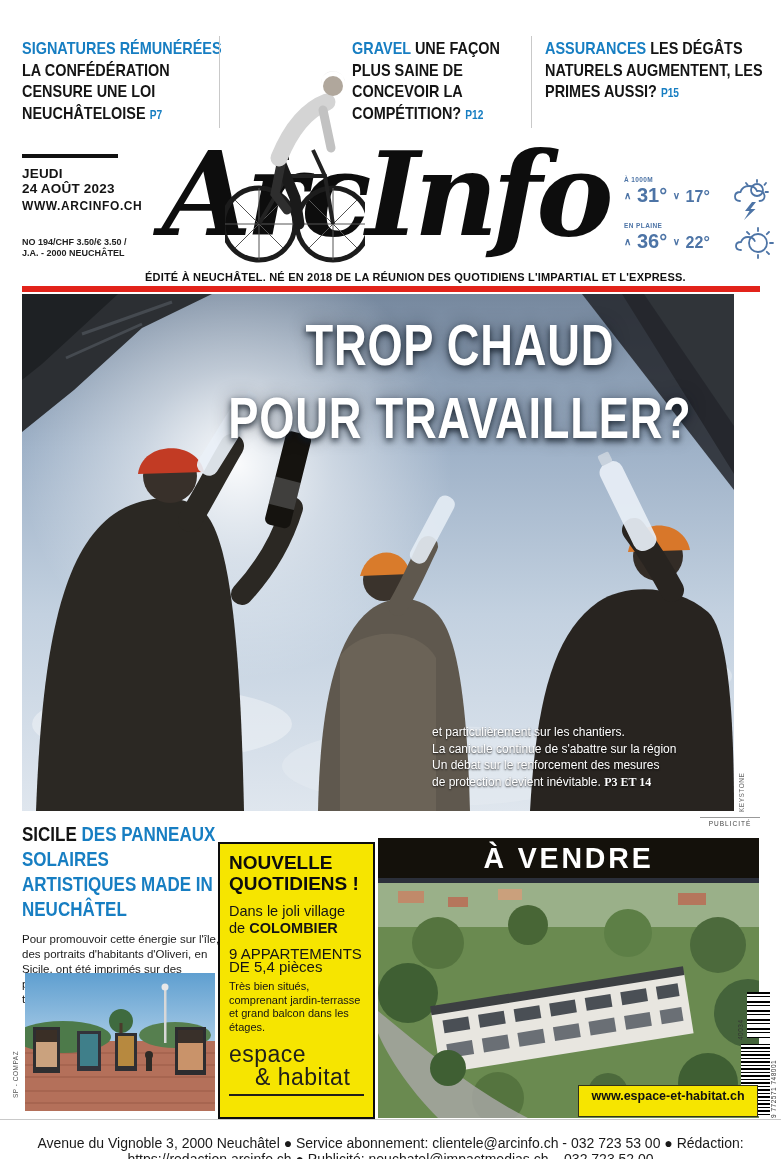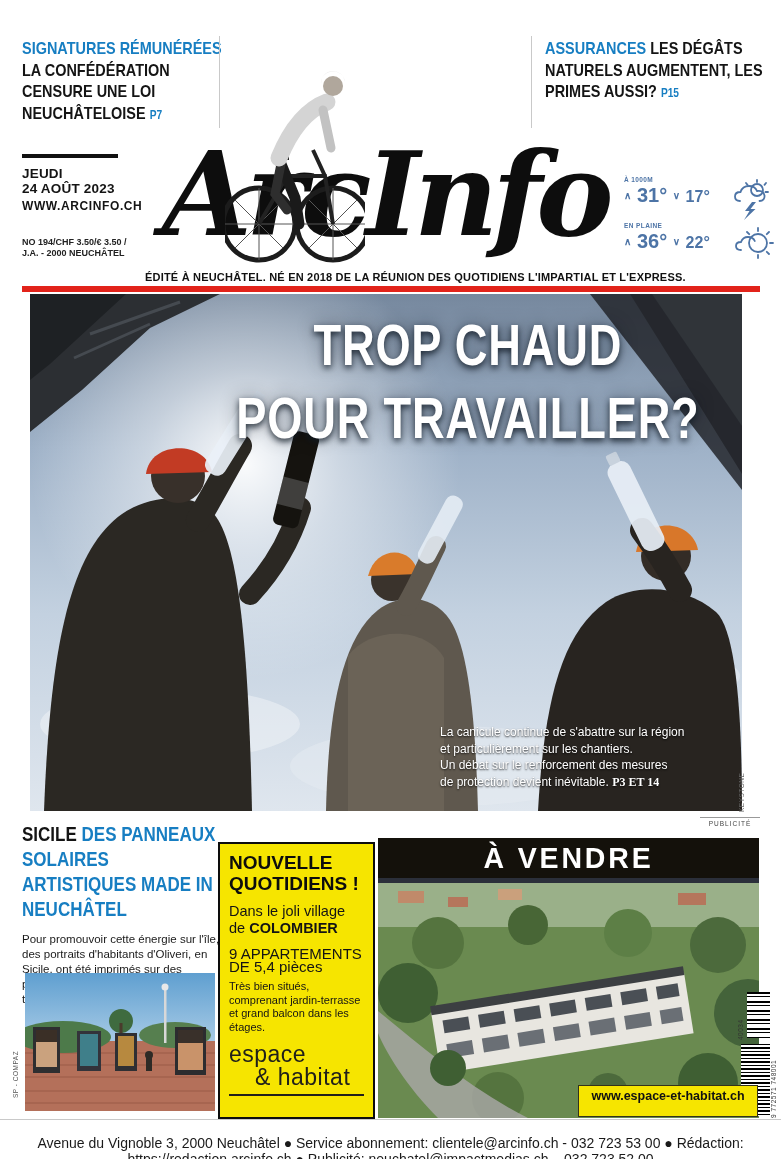--- a/index.html
+++ b/index.html
@@ -34,21 +34,21 @@
   .wrow{position:relative;height:46px;}
   .wlabel{font-size:6.5px;font-weight:800;letter-spacing:.4px;}
   .wtemps{font-size:20px;font-weight:600;line-height:24px;white-space:nowrap;}
   .wsym{font-size:10px;vertical-align:3px;}
   .wlow{font-size:16px;}
   .wicon{position:absolute;top:2px;}
   .wi1{right:10px;} .wi2{right:4px;top:0;}
   .tagline{position:absolute;left:145px;top:271px;font-size:11px;font-weight:700;letter-spacing:.2px;color:#111;white-space:nowrap;z-index:4;}
   .redbar{position:absolute;left:22px;top:286px;width:738px;height:6px;background:#e2231a;}
   
-  .hero{position:absolute;left:22px;top:294px;width:712px;height:517px;overflow:hidden;background:#3b82f6;margin-left:8px;}
+  .hero{position:absolute;left:22px;top:294px;width:712px;height:517px;overflow:hidden;background:#3b82f6;}
   .hero svg{position:absolute;left:0;top:0;}
   .hero-headline{position:absolute;left:82px;top:22px;width:100%;text-align:center;z-index:2;}
   .hero-line{white-space:nowrap;line-height:58px;}
   .hero-line span{
     display:inline-block;transform:scaleX(.78);transform-origin:50% 0;
     font-size:58px;font-weight:800;color:#fff;letter-spacing:1px;
     text-shadow:0 3px 7px rgba(15,25,35,.85),0 0 20px rgba(15,25,35,.45);
   }
   .hero-caption{position:absolute;left:410px;top:430px;width:295px;z-index:2;color:#fff;
     font-size:12px;line-height:16.5px;text-shadow:0 1px 2px rgba(0,0,0,.85);}
@@ -118,20 +118,23 @@
       <path d="M34,198 L62,150 L100,150 L108,198 M62,150 L56,132 M100,150 L88,124 M50,132 L64,132" fill="none" stroke="#222" stroke-width="4"></path>
       <path d="M56,138 L70,172 L74,198" fill="none" stroke="#1a1a1a" stroke-width="11" stroke-linecap="round"></path>
       <path d="M56,138 L50,168 L62,184" fill="none" stroke="#2e2e2e" stroke-width="9" stroke-linecap="round"></path>
       <path d="M54,132 C68,98 86,82 102,76" fill="none" stroke="#d4d4d4" stroke-width="17" stroke-linecap="round"></path>
       <path d="M98,84 L106,122" fill="none" stroke="#c2c2c2" stroke-width="9" stroke-linecap="round"></path>
       <circle cx="108" cy="60" r="10" fill="#b0a79c"></circle>
       <path d="M96,58 A12,12 0 0 1 120,56 L118,50 A13,13 0 0 0 97,52 Z" fill="#ededed"></path>
     </svg>
   </div>
 
+  <div class="teaser t2">
+    <p><span class="kick">GRAVEL</span> <span>UNE FAÇON PLUS SAINE DE CONCEVOIR LA COMPÉTITION?</span> <span class="pgnum">P12</span></p>
+  </div>
   <div class="vdiv d2"></div>
 
   <div class="teaser t3">
     <p><span class="kick">ASSURANCES</span> <span>LES DÉGÂTS NATURELS AUGMENTENT, LES PRIMES AUSSI?</span> <span class="pgnum">P15</span></p>
   </div>
 
   <div class="dateblock">
     <div class="date-rule"></div>
     <div class="md-day">JEUDI</div>
     <div class="md-date">24 AOÛT 2023</div>
@@ -229,22 +232,22 @@
       <g transform="translate(606,212) rotate(-26)">
         <rect x="-12" y="-48" width="24" height="96" rx="10" fill="#e7eef5" opacity=".93"></rect>
         <rect x="-6" y="-58" width="12" height="11" rx="2" fill="#c8d2dd"></rect>
       </g>
     </svg>
     <div class="hero-headline">
       <div class="hero-line"><span>TROP CHAUD</span></div>
       <div class="hero-line"><span>POUR TRAVAILLER?</span></div>
     </div>
     <div class="hero-caption">
+      <span class="cap-line">et particulièrement sur les chantiers.</span>
       <span class="cap-line">La canicule continue de s'abattre sur la région</span>
-      <span class="cap-line">et particulièrement sur les chantiers.</span>
       <span class="cap-line">Un débat sur le renforcement des mesures</span>
       <span class="cap-line"><span>de protection devient inévitable.</span> <span class="cap-pages">P3 ET 14</span></span>
     </div>
   </section>
   <div class="vcredit keystone">KEYSTONE</div>
 
   <div class="pub-rule"></div>
   <div class="pub-label">PUBLICITÉ</div>
 
   <article class="sicile">

